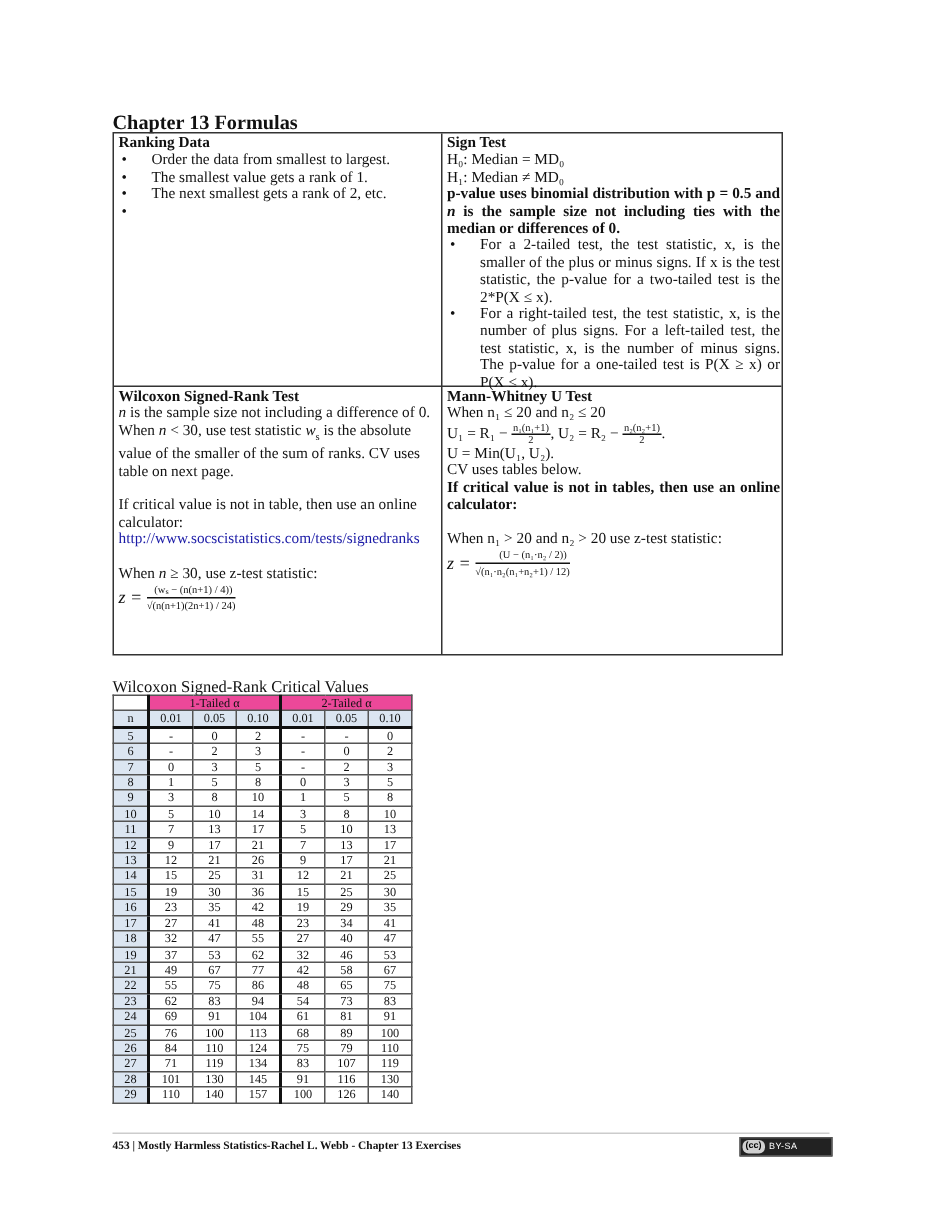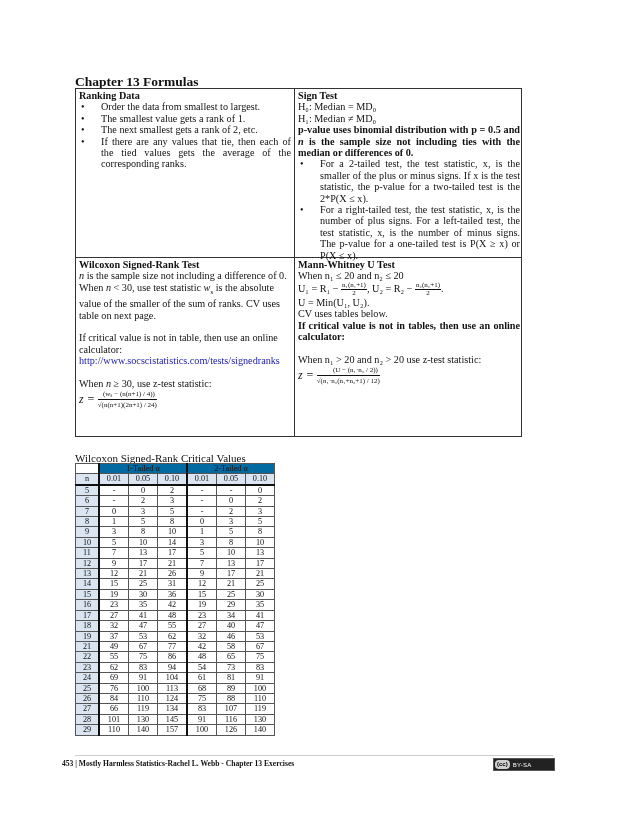--- a/index.html
+++ b/index.html
@@ -33,26 +33,26 @@
   .zf .big .den { display:block; padding-top:1px; }
 
   .tbl-title { position:absolute; left:75px; top:452px; font-size:11px; font-weight:normal; }
   table.wsr { position:absolute; left:75px; top:463px; border-collapse:collapse;
               font-size:8.2px; font-family:"Liberation Serif", serif; }
   table.wsr td { border:1px solid #555; text-align:center; height:9.4px; padding:0;
                  line-height:9.4px; }
   table.wsr td.n { background:#dbe5f1; width:22px; border-right:2px solid #111; }
   table.wsr td.v { width:28px; }
   table.wsr tr.hdr td { background:#dbe5f1; border-bottom:2px solid #111; }
-  table.wsr tr.grp td { background:#0369a1; }
+  table.wsr tr.grp td { background:#ec4899; }
   table.wsr tr.grp td.blank { background:#fff; border-right:2px solid #111; }
   table.wsr .sep { border-right:2px solid #111 !important; }
 
   .footer-rule { position:absolute; left:75px; top:755px; width:478px; height:1px; background:#ccc; }
-  .footer { position:absolute; left:62px; top:759px; font-size:7.6px; font-weight:bold; }
+  .footer { position:absolute; left:75px; top:759px; font-size:7.6px; font-weight:bold; }
   .cc { position:absolute; left:493px; top:758px; width:60px; height:11px; border:1px solid #555;
         background:#222; display:flex; align-items:center; font-family:"Liberation Sans", sans-serif; }
   .cc .cclogo { background:#cfcfcf; color:#000; font-size:6px; font-weight:bold; height:9px; line-height:9px;
                 padding:0 2px; margin-left:1px; border-radius:4px; }
   .cc .cctxt { color:#fff; font-size:6px; margin-left:3px; letter-spacing:0.3px; }
 </style>
 </head>
 <body>
 
 <div class="chapter-title">Chapter 13 Formulas</div>
@@ -60,21 +60,21 @@
 <div class="fbox">
   <div class="vline"></div>
   <div class="hline"></div>
 
   <div class="cell c1">
     <div class="head">Ranking Data</div>
     <ul class="bl">
       <li><span class="dot">•</span><span>Order the data from smallest to largest.</span></li>
       <li><span class="dot">•</span><span>The smallest value gets a rank of 1.</span></li>
       <li><span class="dot">•</span><span>The next smallest gets a rank of 2, etc.</span></li>
-      <li><span class="dot">•</span><span>If there are any values that tie, then each of the tied values gets the average of the corresponding ranks.</span></li>
+      <li><span class="dot">•</span></li>
     </ul>
   </div>
 
   <div class="cell c2">
     <div class="head">Sign Test</div>
     <div>H₀: Median = MD₀</div>
     <div>H₁: Median ≠ MD₀</div>
     <div class="just"><span>p-value uses binomial distribution with p = 0.5 and </span><span class="it">n</span><span> is the sample size not including ties with the median or differences of 0.</span></div>
     <ul class="bl">
       <li><span class="dot">•</span><span>For a 2-tailed test, the test statistic, x, is the smaller of the plus or minus signs. If x is the test statistic, the p-value for a two-tailed test is the 2*P(X ≤ x).</span></li>
@@ -318,26 +318,26 @@
         <td class="v">68</td>
         <td class="v">89</td>
         <td class="v">100</td>
       </tr>
       <tr>
         <td class="n">26</td>
         <td class="v">84</td>
         <td class="v">110</td>
         <td class="v sep">124</td>
         <td class="v">75</td>
-        <td class="v">88</td>
+        <td class="v">79</td>
         <td class="v">110</td>
       </tr>
       <tr>
         <td class="n">27</td>
-        <td class="v">66</td>
+        <td class="v">71</td>
         <td class="v">119</td>
         <td class="v sep">134</td>
         <td class="v">83</td>
         <td class="v">107</td>
         <td class="v">119</td>
       </tr>
       <tr>
         <td class="n">28</td>
         <td class="v">101</td>
         <td class="v">130</td>

